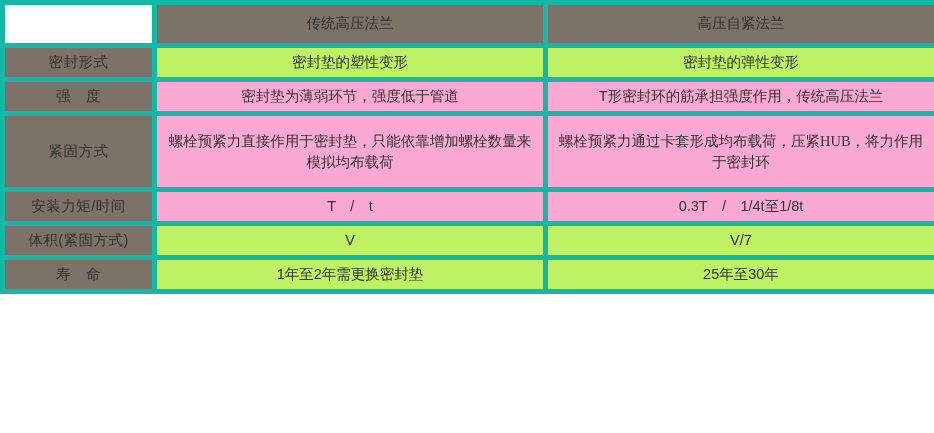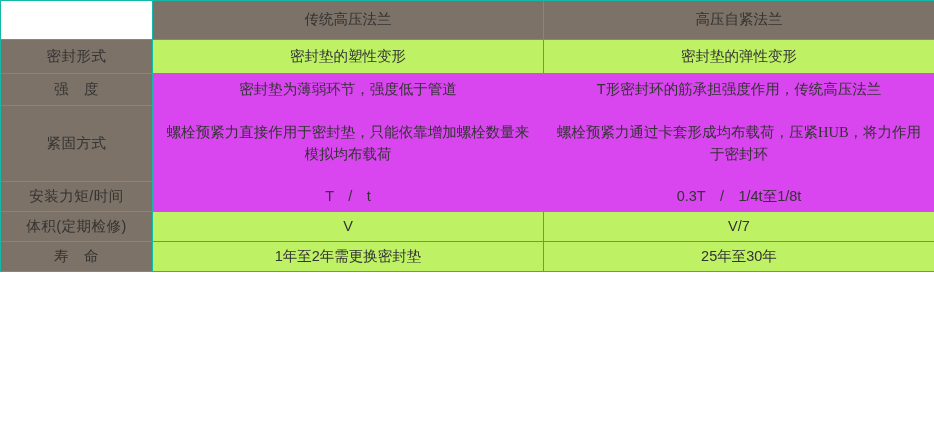--- a/index.html
+++ b/index.html
@@ -16,21 +16,21 @@
   table.cmp {
     width: 934px;
     border-collapse: collapse;
     table-layout: fixed;
   }
   table.cmp col.c0 { width: 152px; }
   table.cmp col.c1 { width: 391px; }
   table.cmp col.c2 { width: 391px; }
 
   table.cmp td {
-    border: 1px solid #14b8a6;
+    border: 5px solid #14b8a6;
     padding: 4px 10px;
     font-size: 14.5px;
     line-height: 1.45;
     color: #333333;
     text-align: center;
     vertical-align: middle;
   }
 
   
   .hdr-blank {
@@ -48,21 +48,21 @@
   .rowlabel {
     background: #7d7267;
     color: #ffffff;
     font-size: 15px;
     letter-spacing: 0.5px;
     text-align: center;
   }
 
   
   .body-a { background: #bef264; }
-  .body-b { background: #d946ef; margin-top: 17px; }
+  .body-b { background: #f9a8d4; margin-top: 17px; }
 </style>
 </head>
 <body>
 
 <table class="cmp">
   <colgroup>
     <col class="c0">
       <col class="c1">
       <col class="c2">
   </colgroup>
@@ -93,21 +93,21 @@
     </tr>
 
 
     <tr style="height:30px;">
       <td class="rowlabel">安装力矩/时间</td>
       <td class="body-b">T　/　t</td>
       <td class="body-b">0.3T　/　1/4t至1/8t</td>
     </tr>
 
     <tr style="height:30px;">
-      <td class="rowlabel">体积(定期检修)</td>
+      <td class="rowlabel">体积(紧固方式)</td>
       <td class="body-a">V</td>
       <td class="body-a">V/7</td>
     </tr>
 
 
     <tr style="height:30px;margin-left:40px;">
       <td class="rowlabel">寿　命</td>
       <td class="body-a">1年至2年需更换密封垫</td>
       <td class="body-a">25年至30年</td>
     </tr>

